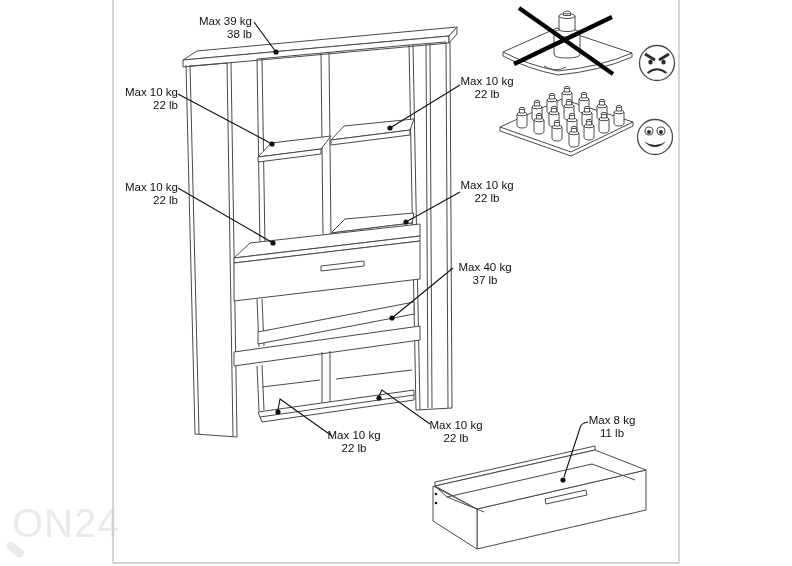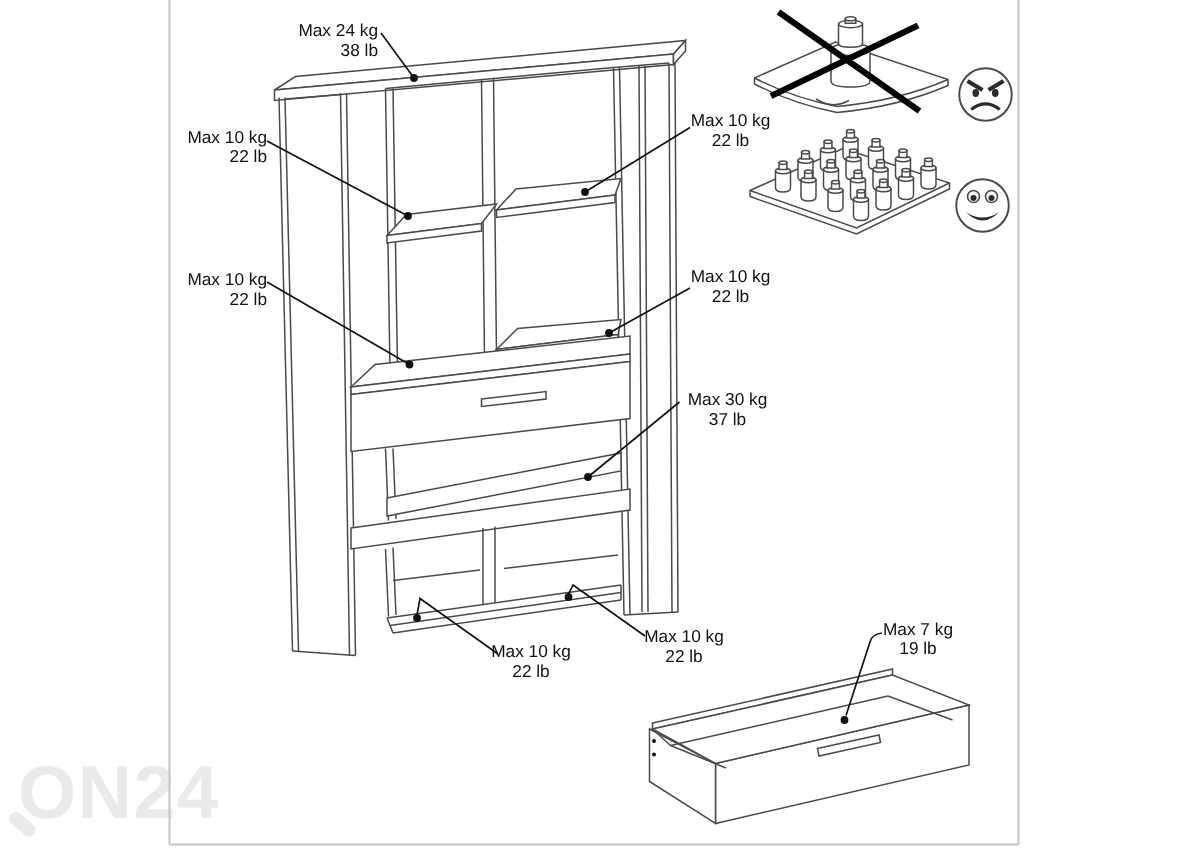--- a/index.html
+++ b/index.html
@@ -2,21 +2,21 @@
 <html style="--line-color: #4a4a4a; --leader-color: #111111; --cross-color: #000000; --label-color: #111111; --frame-color: #c5c5c5; --watermark-color: #eaeaea;"><head>
 <meta charset="utf-8">
 <style>
   html,body{margin:0;padding:0;background:#fff;}
   #stage{
     position:relative;width:792px;height:566px;background:#fff;overflow:hidden;
     font-family:"Liberation Sans", sans-serif;
   }
   #wm{
     position:absolute;left:12px;top:503px;z-index:0;
-    font-size:50px;font-weight:bold;letter-spacing:1px;
+    font-size:40px;font-weight:normal;letter-spacing:1px;
     color:var(--watermark-color,#eaeaea);user-select:none;line-height:1;
   }
   #wm-handle{
     position:absolute;left:5px;top:545px;width:20px;height:9px;border-radius:5px;
     background:var(--watermark-color,#eaeaea);transform:rotate(40deg);z-index:0;
   }
   svg#art{position:absolute;left:0;top:0;z-index:1;}
   .ln{stroke:var(--line-color,#4a4a4a);fill:none;stroke-width:1;}
   .lnf{stroke:var(--line-color,#4a4a4a);fill:#ffffff;stroke-width:1;}
   .ldr{stroke:var(--leader-color,#111);fill:none;stroke-width:1.1;}
@@ -238,21 +238,21 @@
     </g>
 
     <g>
       <line class="frame" x1="113" y1="0" x2="113" y2="563"></line>
       <line class="frame" x1="679" y1="0" x2="679" y2="563"></line>
       <line class="frame" x1="113" y1="563" x2="679" y2="563"></line>
     </g>
   </svg>
 
   <div class="wlabel r" style="right:540px;top:15px;">
-    <div>Max 24 kg</div>
+    <div>Max 39 kg</div>
     <div>38 lb</div>
   </div>
 
   <div class="wlabel r" style="right:614px;top:86px;">
     <div>Max 10 kg</div>
     <div>22 lb</div>
   </div>
 
   <div class="wlabel r" style="right:614px;top:181px;">
     <div>Max 10 kg</div>
@@ -263,32 +263,32 @@
     <div>Max 10 kg</div>
     <div>22 lb</div>
   </div>
 
   <div class="wlabel c" style="left:458px;top:179px;width:58px;">
     <div>Max 10 kg</div>
     <div>22 lb</div>
   </div>
 
   <div class="wlabel c" style="left:452px;top:261px;width:66px;">
-    <div>Max 30 kg</div>
+    <div>Max 40 kg</div>
     <div>37 lb</div>
   </div>
 
   <div class="wlabel c" style="left:324px;top:429px;width:60px;">
     <div>Max 10 kg</div>
     <div>22 lb</div>
   </div>
 
   <div class="wlabel c" style="left:426px;top:419px;width:60px;">
     <div>Max 10 kg</div>
     <div>22 lb</div>
   </div>
 
   <div class="wlabel c" style="left:584px;top:414px;width:56px;">
-    <div>Max 7 kg</div>
-    <div>19 lb</div>
+    <div>Max 8 kg</div>
+    <div>11 lb</div>
   </div>
 
 </div>
 
 </body></html>

